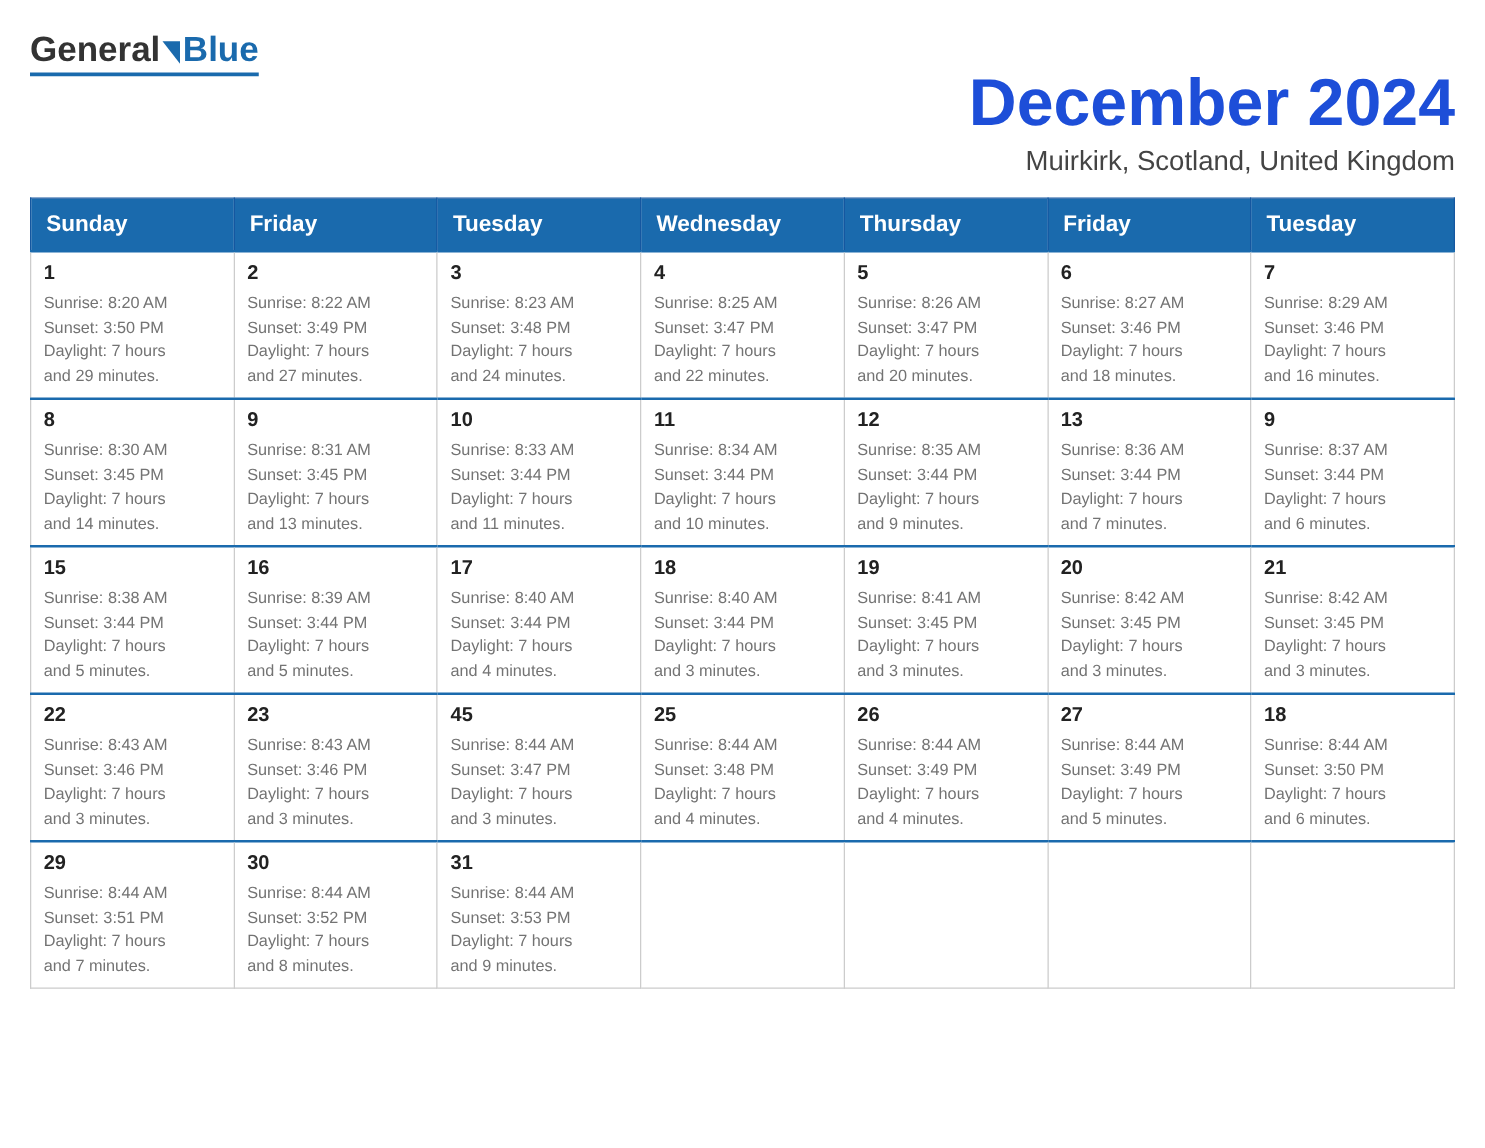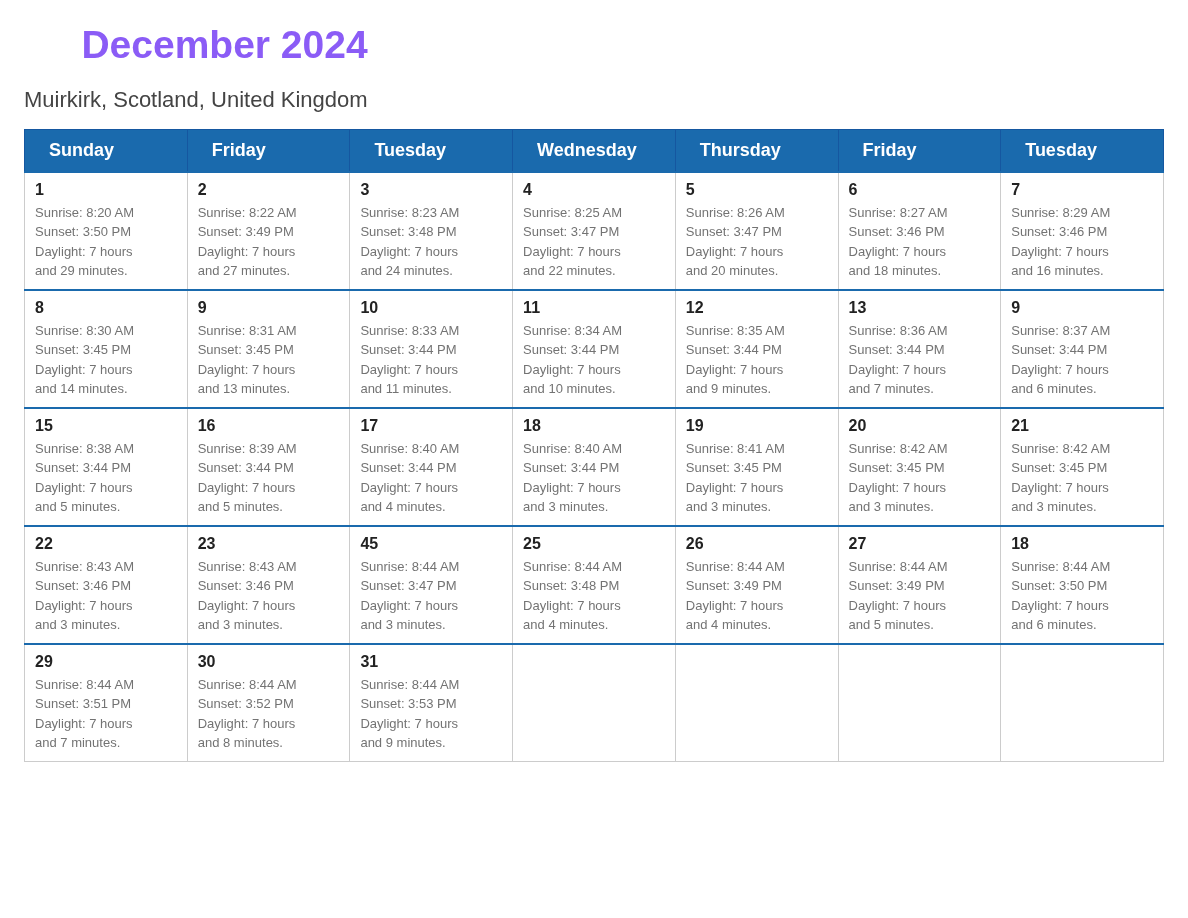--- a/index.html
+++ b/index.html
@@ -48,41 +48,42 @@
     .logo-line {
       width: 100%;
       height: 3px;
       background: #1a6aad;
       margin-top: 2px;
     }
     .title-section {
       text-align: right;
     }
     .month-title {
-      font-size: 39px;
+      font-size: 53px;
       font-weight: bold;
-      color: #8b5cf6;
+      color: #1d4ed8;
       line-height: 1.1;
+      margin-top: 30px;
     }
     .location {
       font-size: 22px;
       color: #444;
-      margin-top: 20px;
+      margin-top: 4px;
     }
     .calendar {
       width: 100%;
       border-collapse: collapse;
       border: 1px solid #ccc;
     }
     .calendar th {
       background: #1a6aad;
       color: #fff;
       font-size: 18px;
       font-weight: bold;
-      padding: 10px 24px;
+      padding: 10px 12px;
       text-align: left;
       border: 1px solid #1557a0;
     }
     .calendar td {
       vertical-align: top;
       padding: 8px 10px;
       border: 1px solid #ccc;
       font-size: 13px;
       color: #333;
       width: calc(100% / 7);
@@ -104,20 +105,28 @@
       border-top: 2px solid #1a6aad;
     }
     .empty-cell {
       background: #fff;
     }
   </style>
 </head>
 <body>
 
 <div class="header">
+  <div class="logo">
+    <div class="logo-text">
+      <span class="logo-general">General</span>
+      <span class="logo-arrow"></span>
+      <span class="logo-blue">Blue</span>
+    </div>
+    <div class="logo-line"></div>
+  </div>
   <div class="title-section">
     <div class="month-title">December 2024</div>
     <div class="location">Muirkirk, Scotland, United Kingdom</div>
   </div>
 </div>
 
 <table class="calendar">
   <thead>
     <tr>
     <th>Sunday</th>

